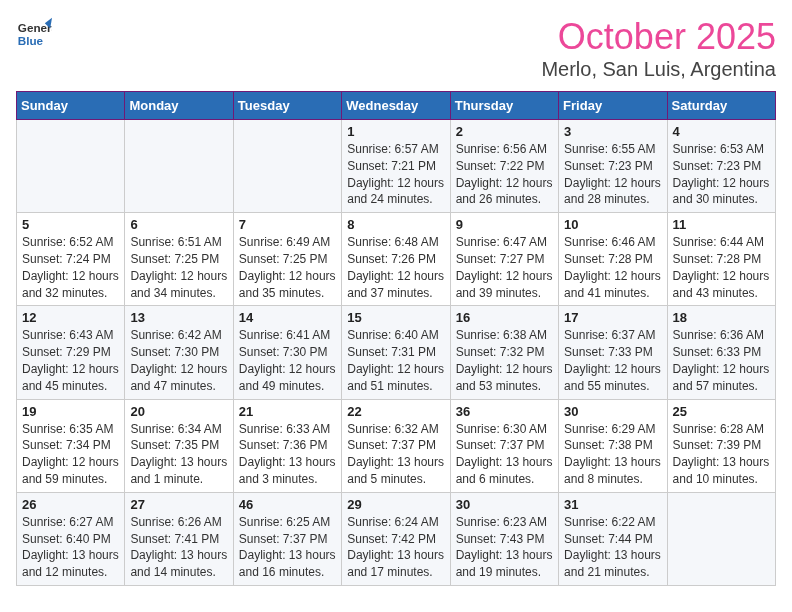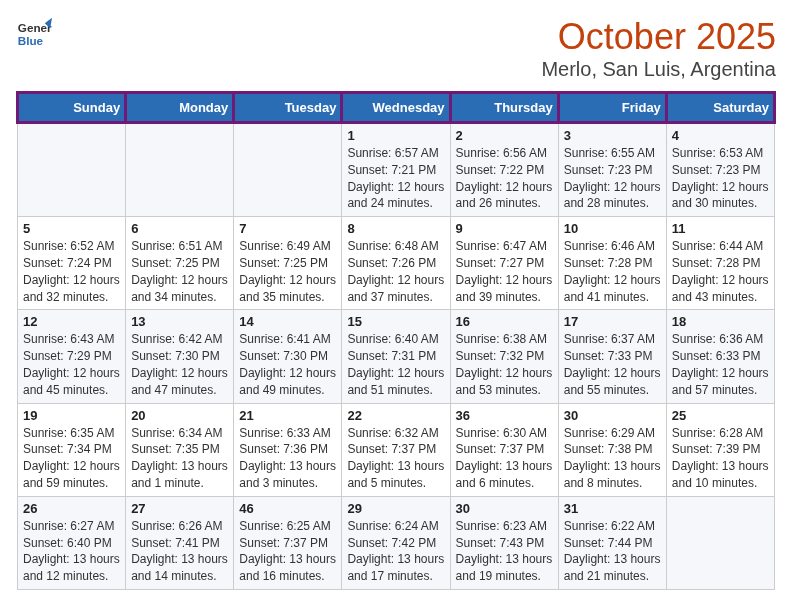--- a/index.html
+++ b/index.html
@@ -24,39 +24,39 @@
     .logo-icon {
       width: 36px;
       height: 36px;
     }
     .title-area {
       text-align: right;
     }
     .calendar-title {
       font-size: 36px;
       font-weight: normal;
-      color: #c2410c;
+      color: #ec4899;
     }
     .calendar-subtitle {
       font-size: 20px;
       color: #444;
     }
     table {
       width: 100%;
       border-collapse: collapse;
       font-size: 11px;
     }
     thead tr th {
       background-color: #2a6db5;
       color: #fff;
       padding: 6px 4px;
-      text-align: right;
+      text-align: left;
       font-size: 13px;
       font-weight: bold;
-      border: 3px solid #701a75;
+      border: 1px solid #701a75;
     }
     tbody tr td {
       border: 1px solid #ccc;
       padding: 4px 5px;
       vertical-align: top;
       width: 107px;
       min-height: 80px;
       background: #fff;
     }
     tbody tr:nth-child(odd) td {

